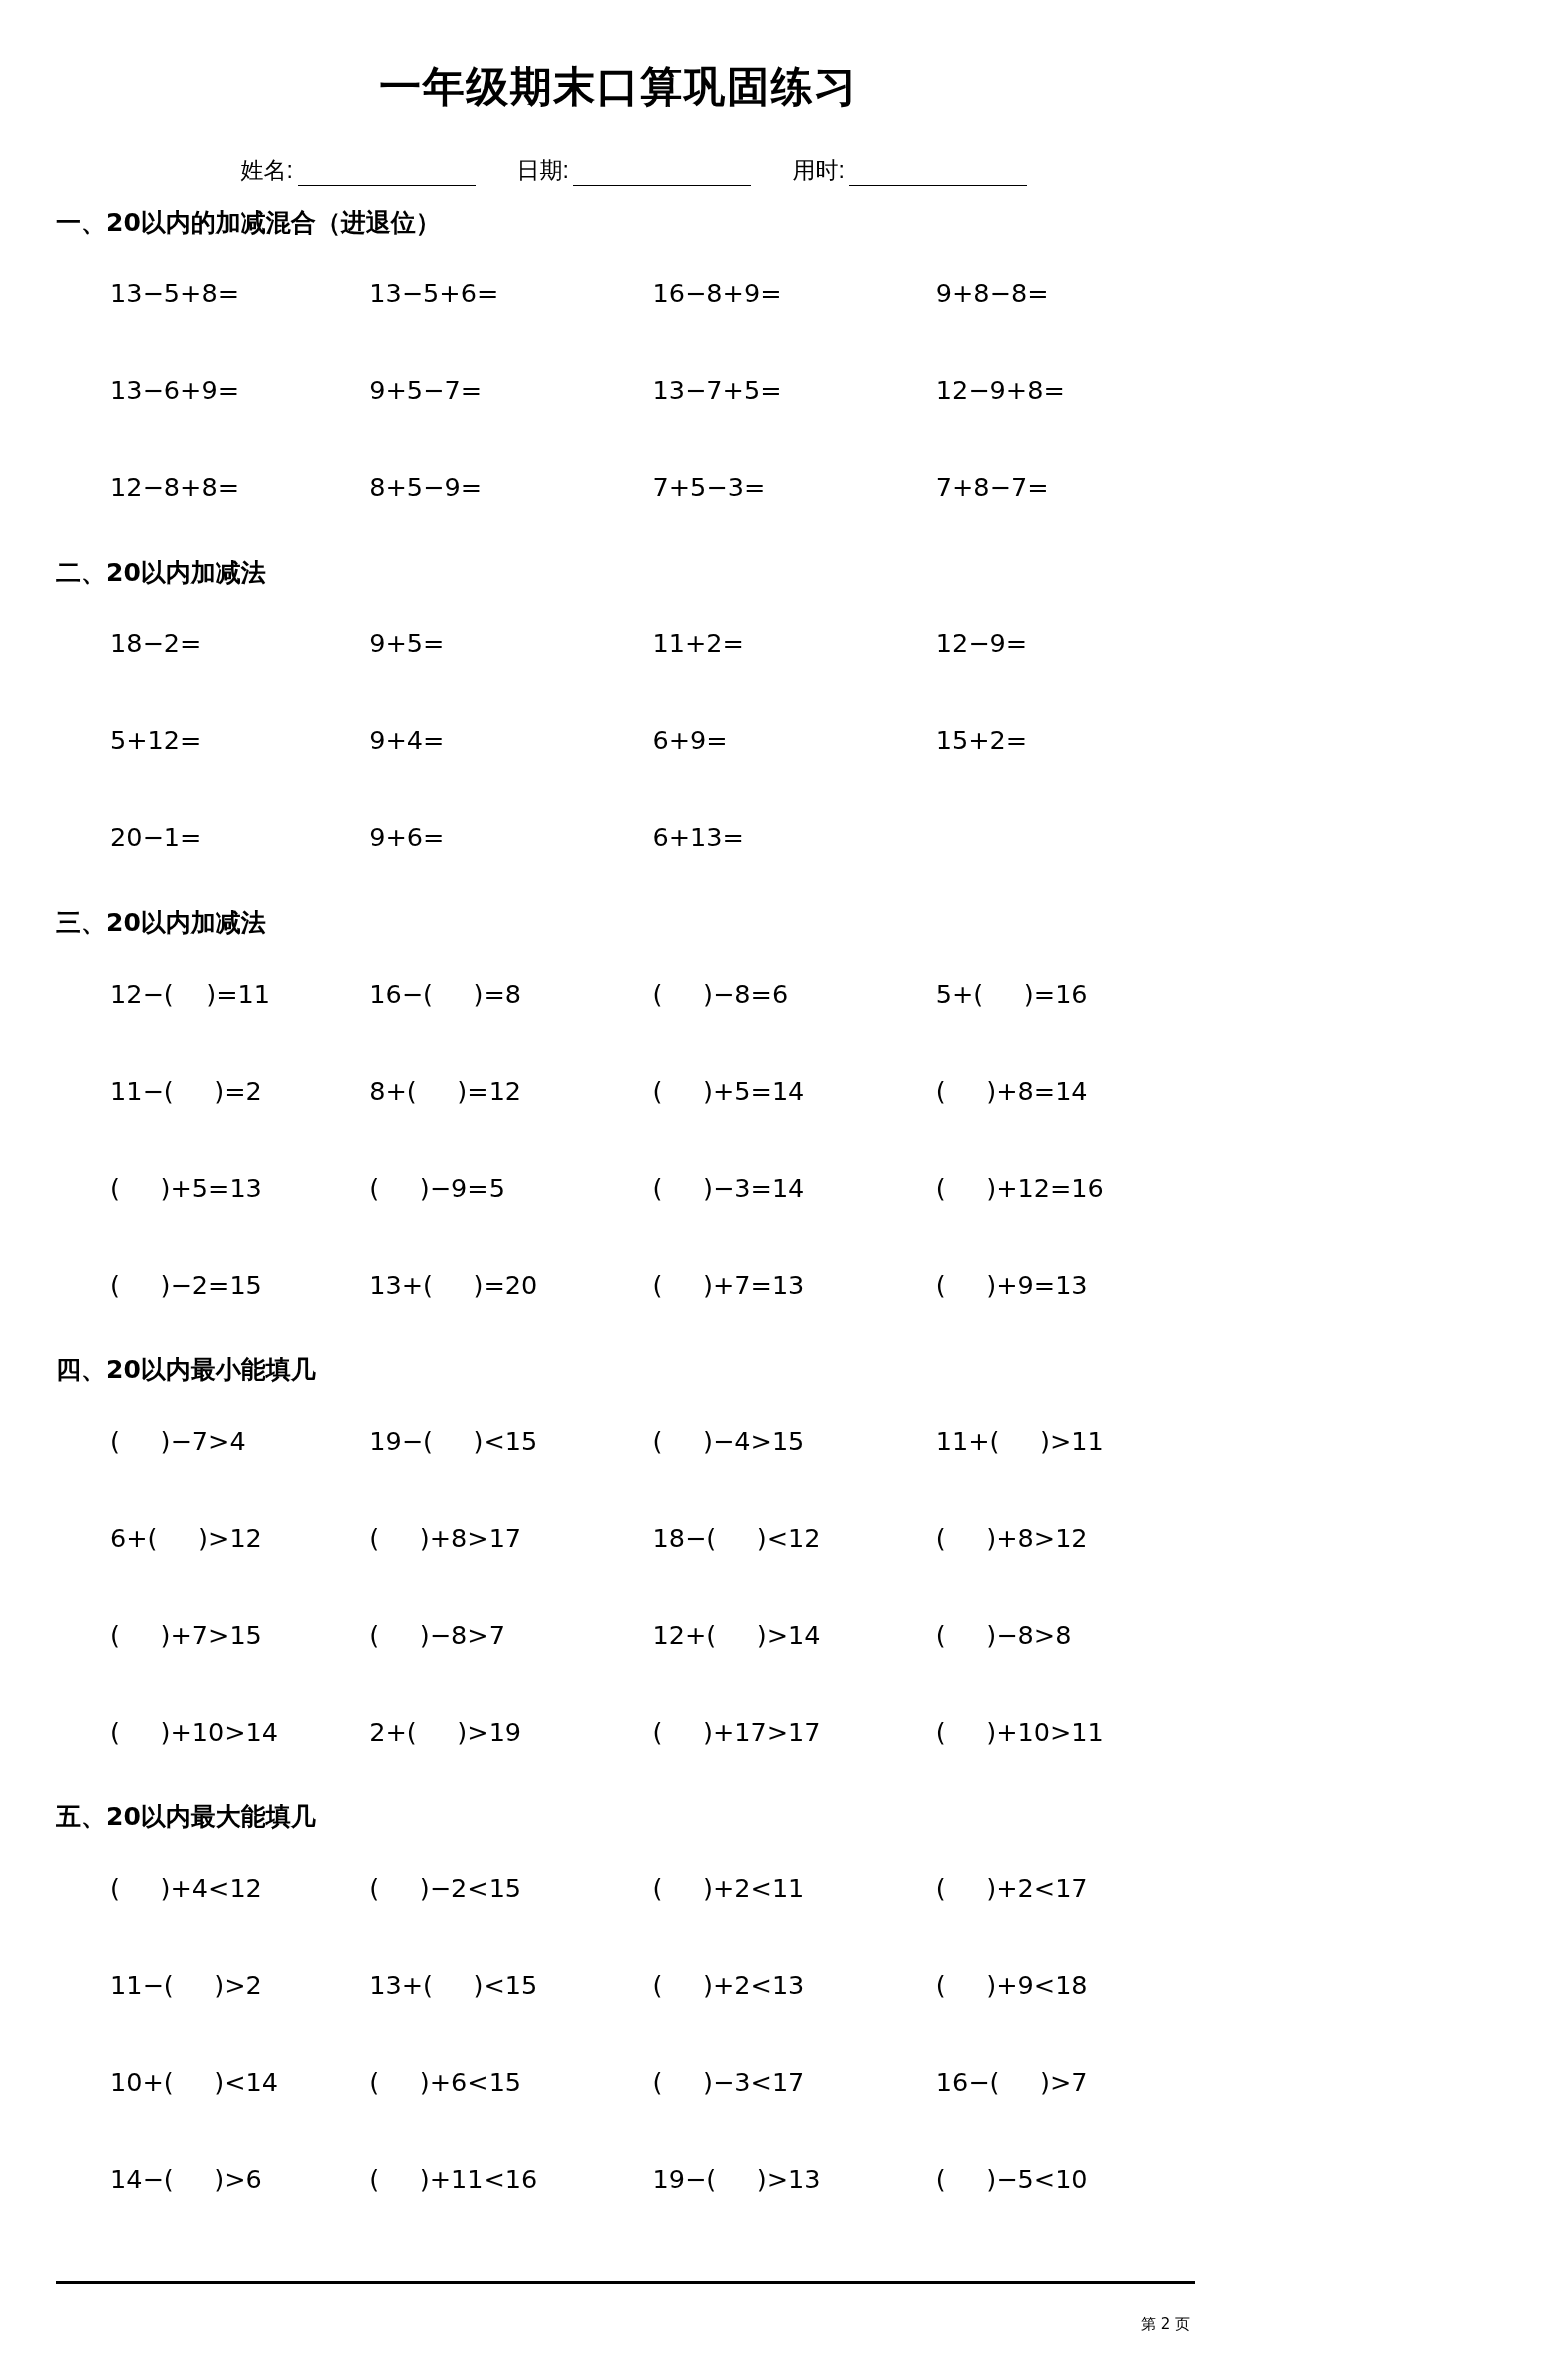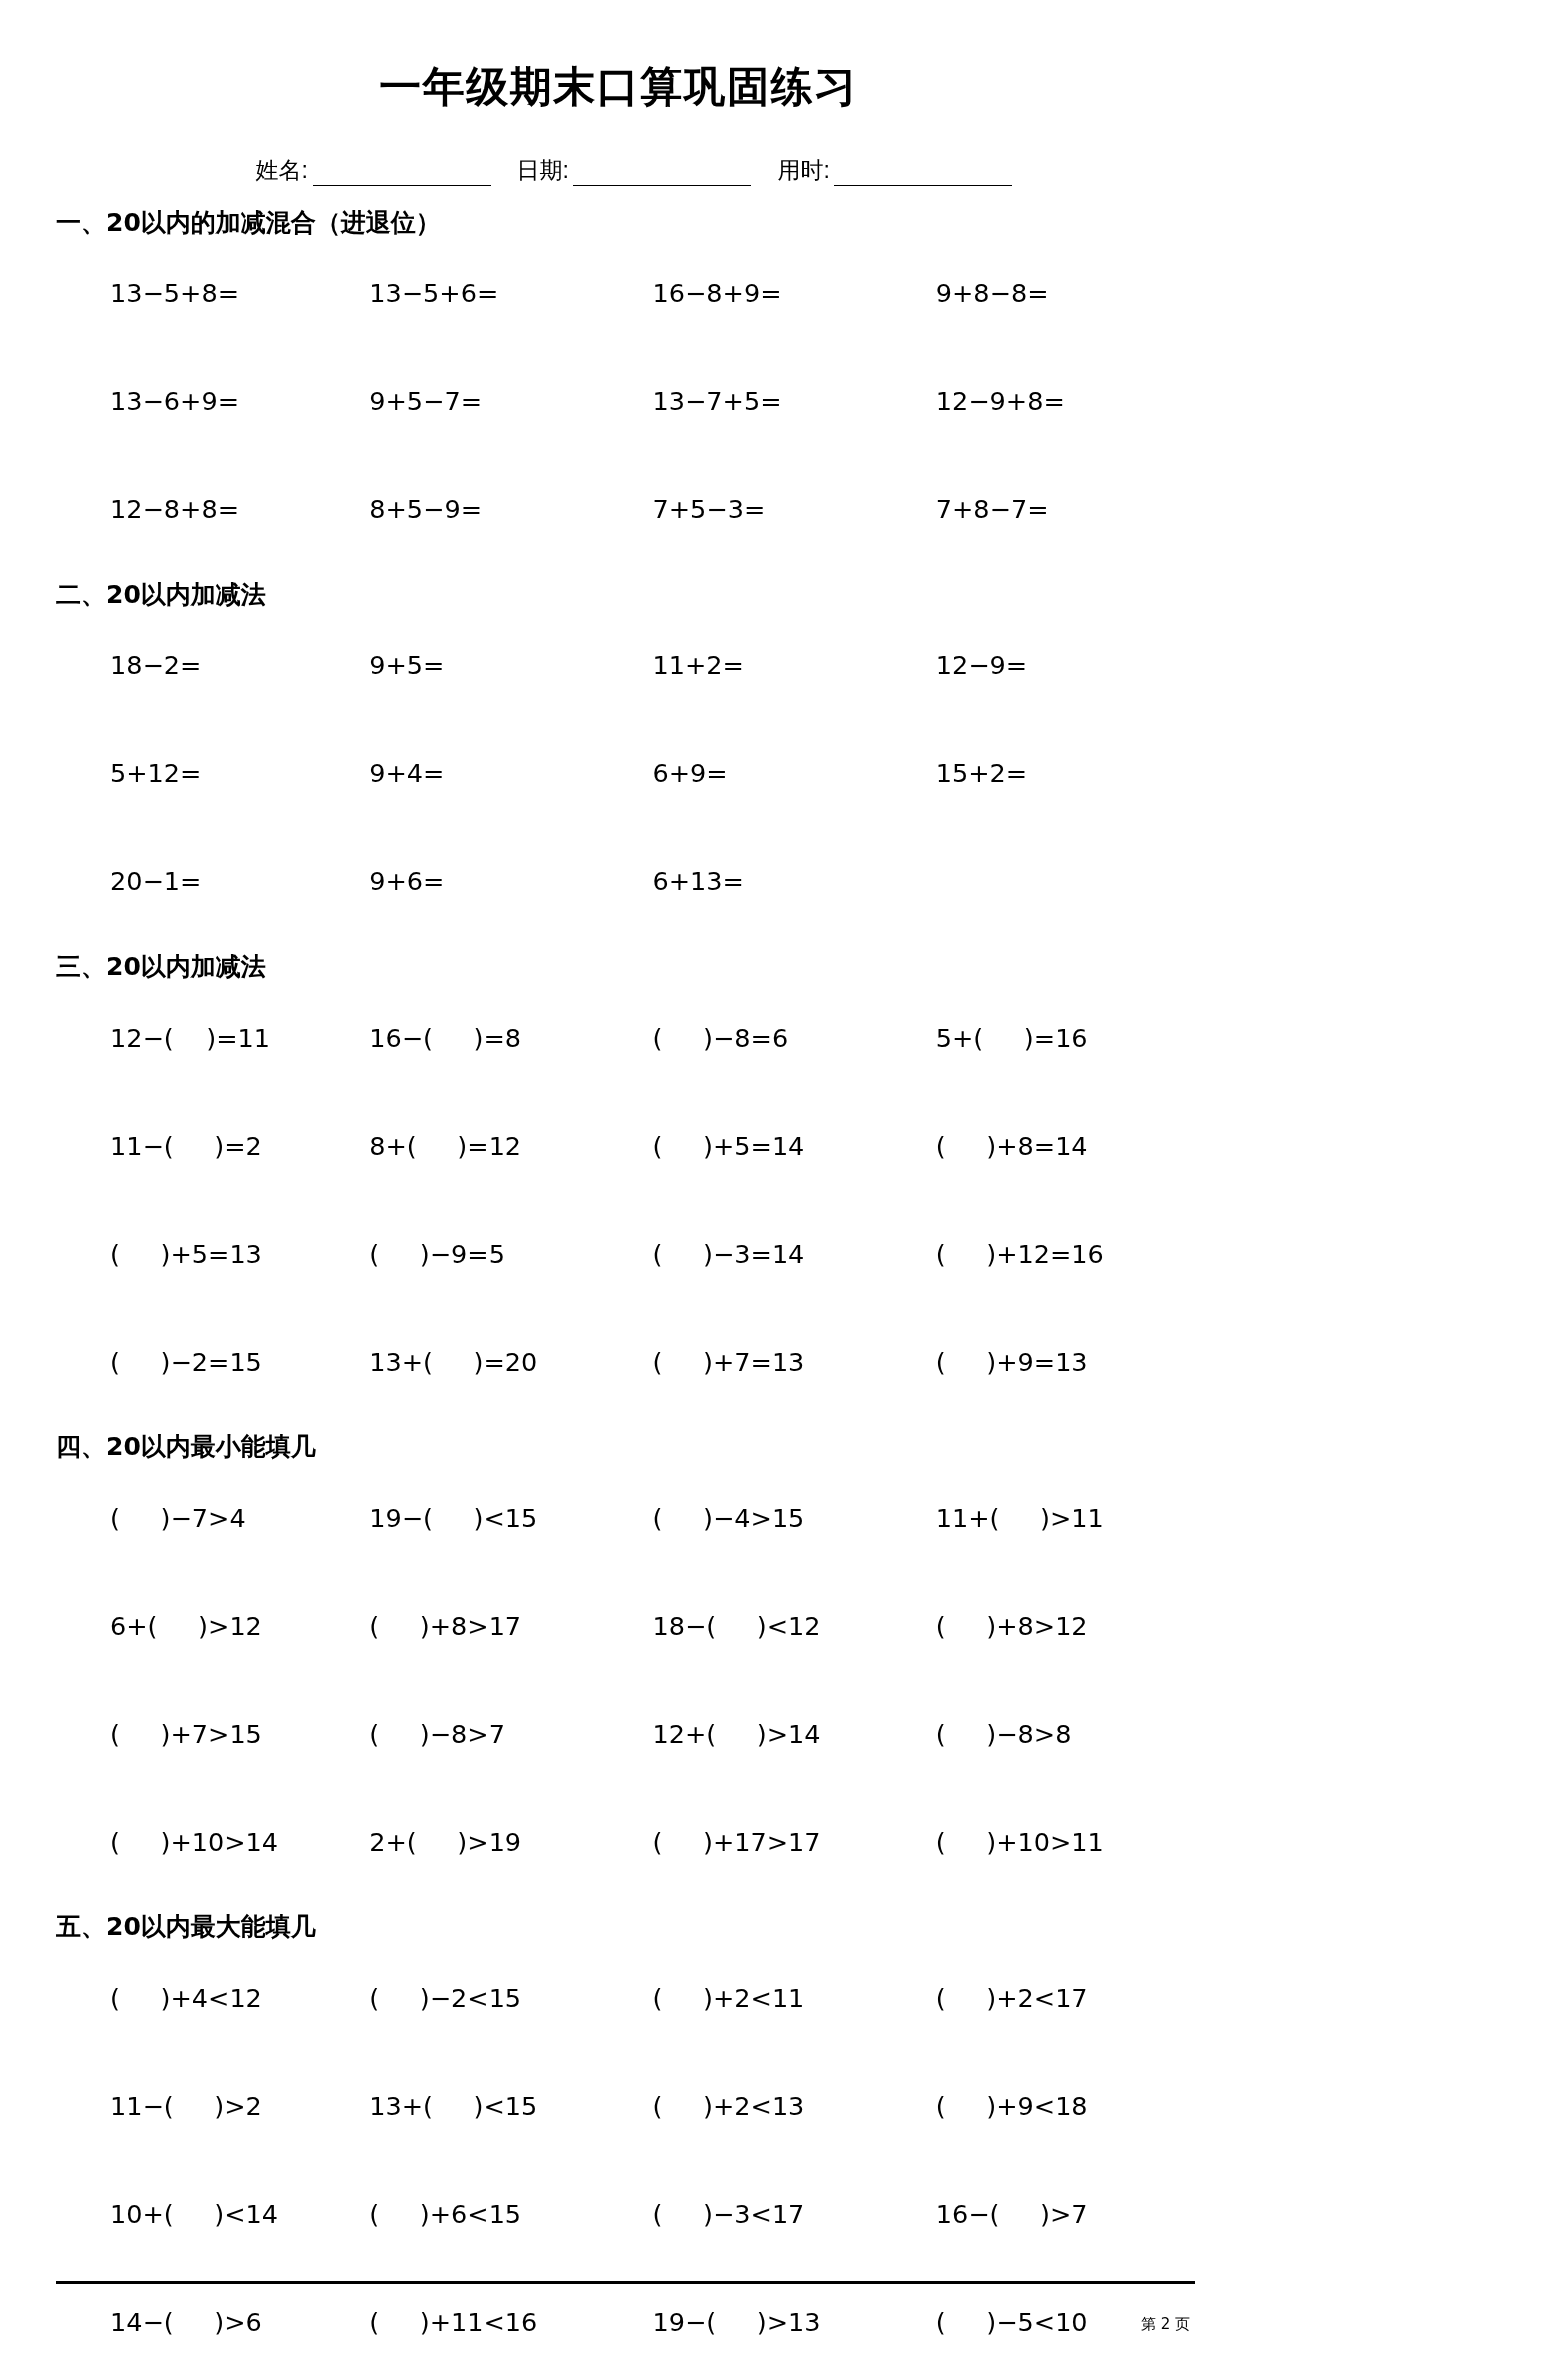--- a/index.html
+++ b/index.html
@@ -27,21 +27,21 @@
     font-size: 42px;
     font-weight: bold;
     letter-spacing: 1.5px;
     margin: 18.6px 0 0 0;
     font-family: "DejaVu Sans", "Liberation Sans", sans-serif;
   }
   .meta-row {
     display: flex;
     justify-content: center;
     align-items: flex-end;
-    gap: 26px;
+    gap: 41px;
     margin-top: 40px;
     font-size: 23px;
     padding-left: 31px;
   }
   .meta-item {
     display: flex;
     align-items: flex-end;
     white-space: nowrap;
   }
   .meta-label {
@@ -60,21 +60,21 @@
   .section-title {
     font-size: 25px;
     margin: 20px 0 6.2px 0;
     font-family: "DejaVu Sans", "Liberation Sans", sans-serif;
     letter-spacing: 0px;
     font-weight: bold;
   }
   .problems {
     display: grid;
     grid-template-columns: repeat(4, 1fr);
-    row-gap: 11px;
+    row-gap: 0px;
   }
   .problem {
     font-size: 25.5px;
     height: 97px;
     display: flex;
     align-items: center;
     padding-left: 54px;
     box-sizing: border-box;
     white-space: pre;
     font-family: "DejaVu Sans", "Liberation Sans", sans-serif;

